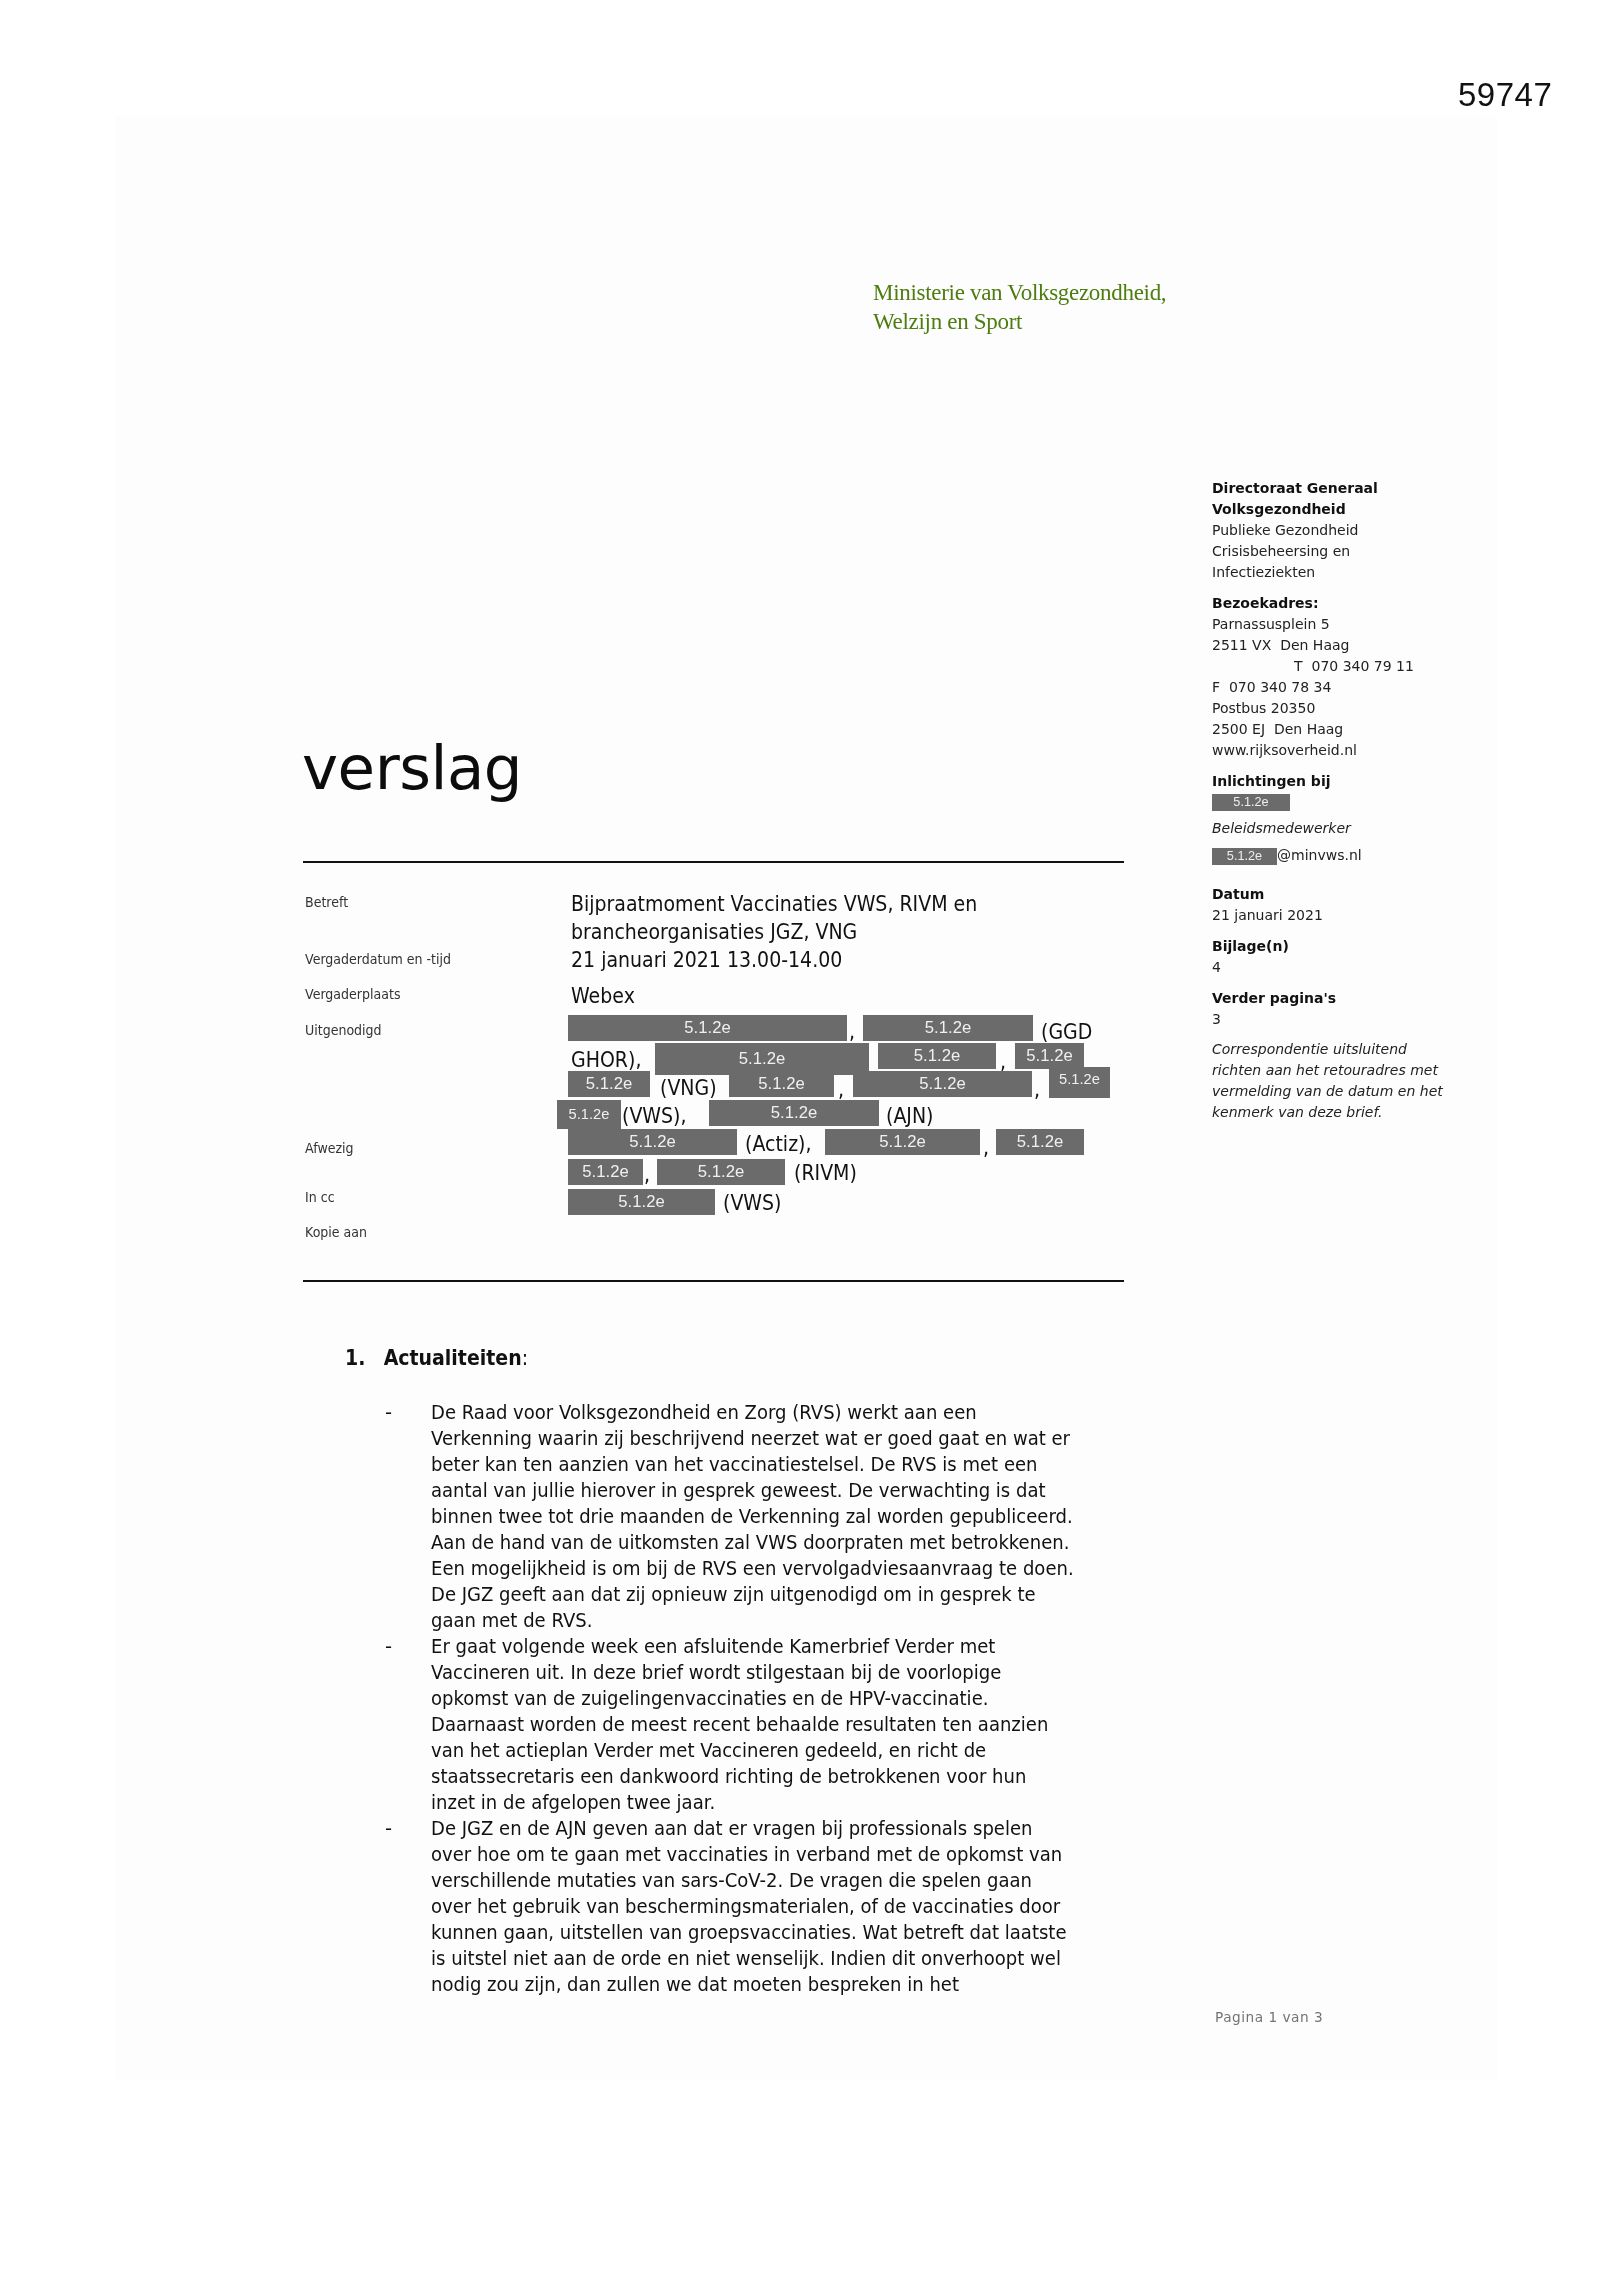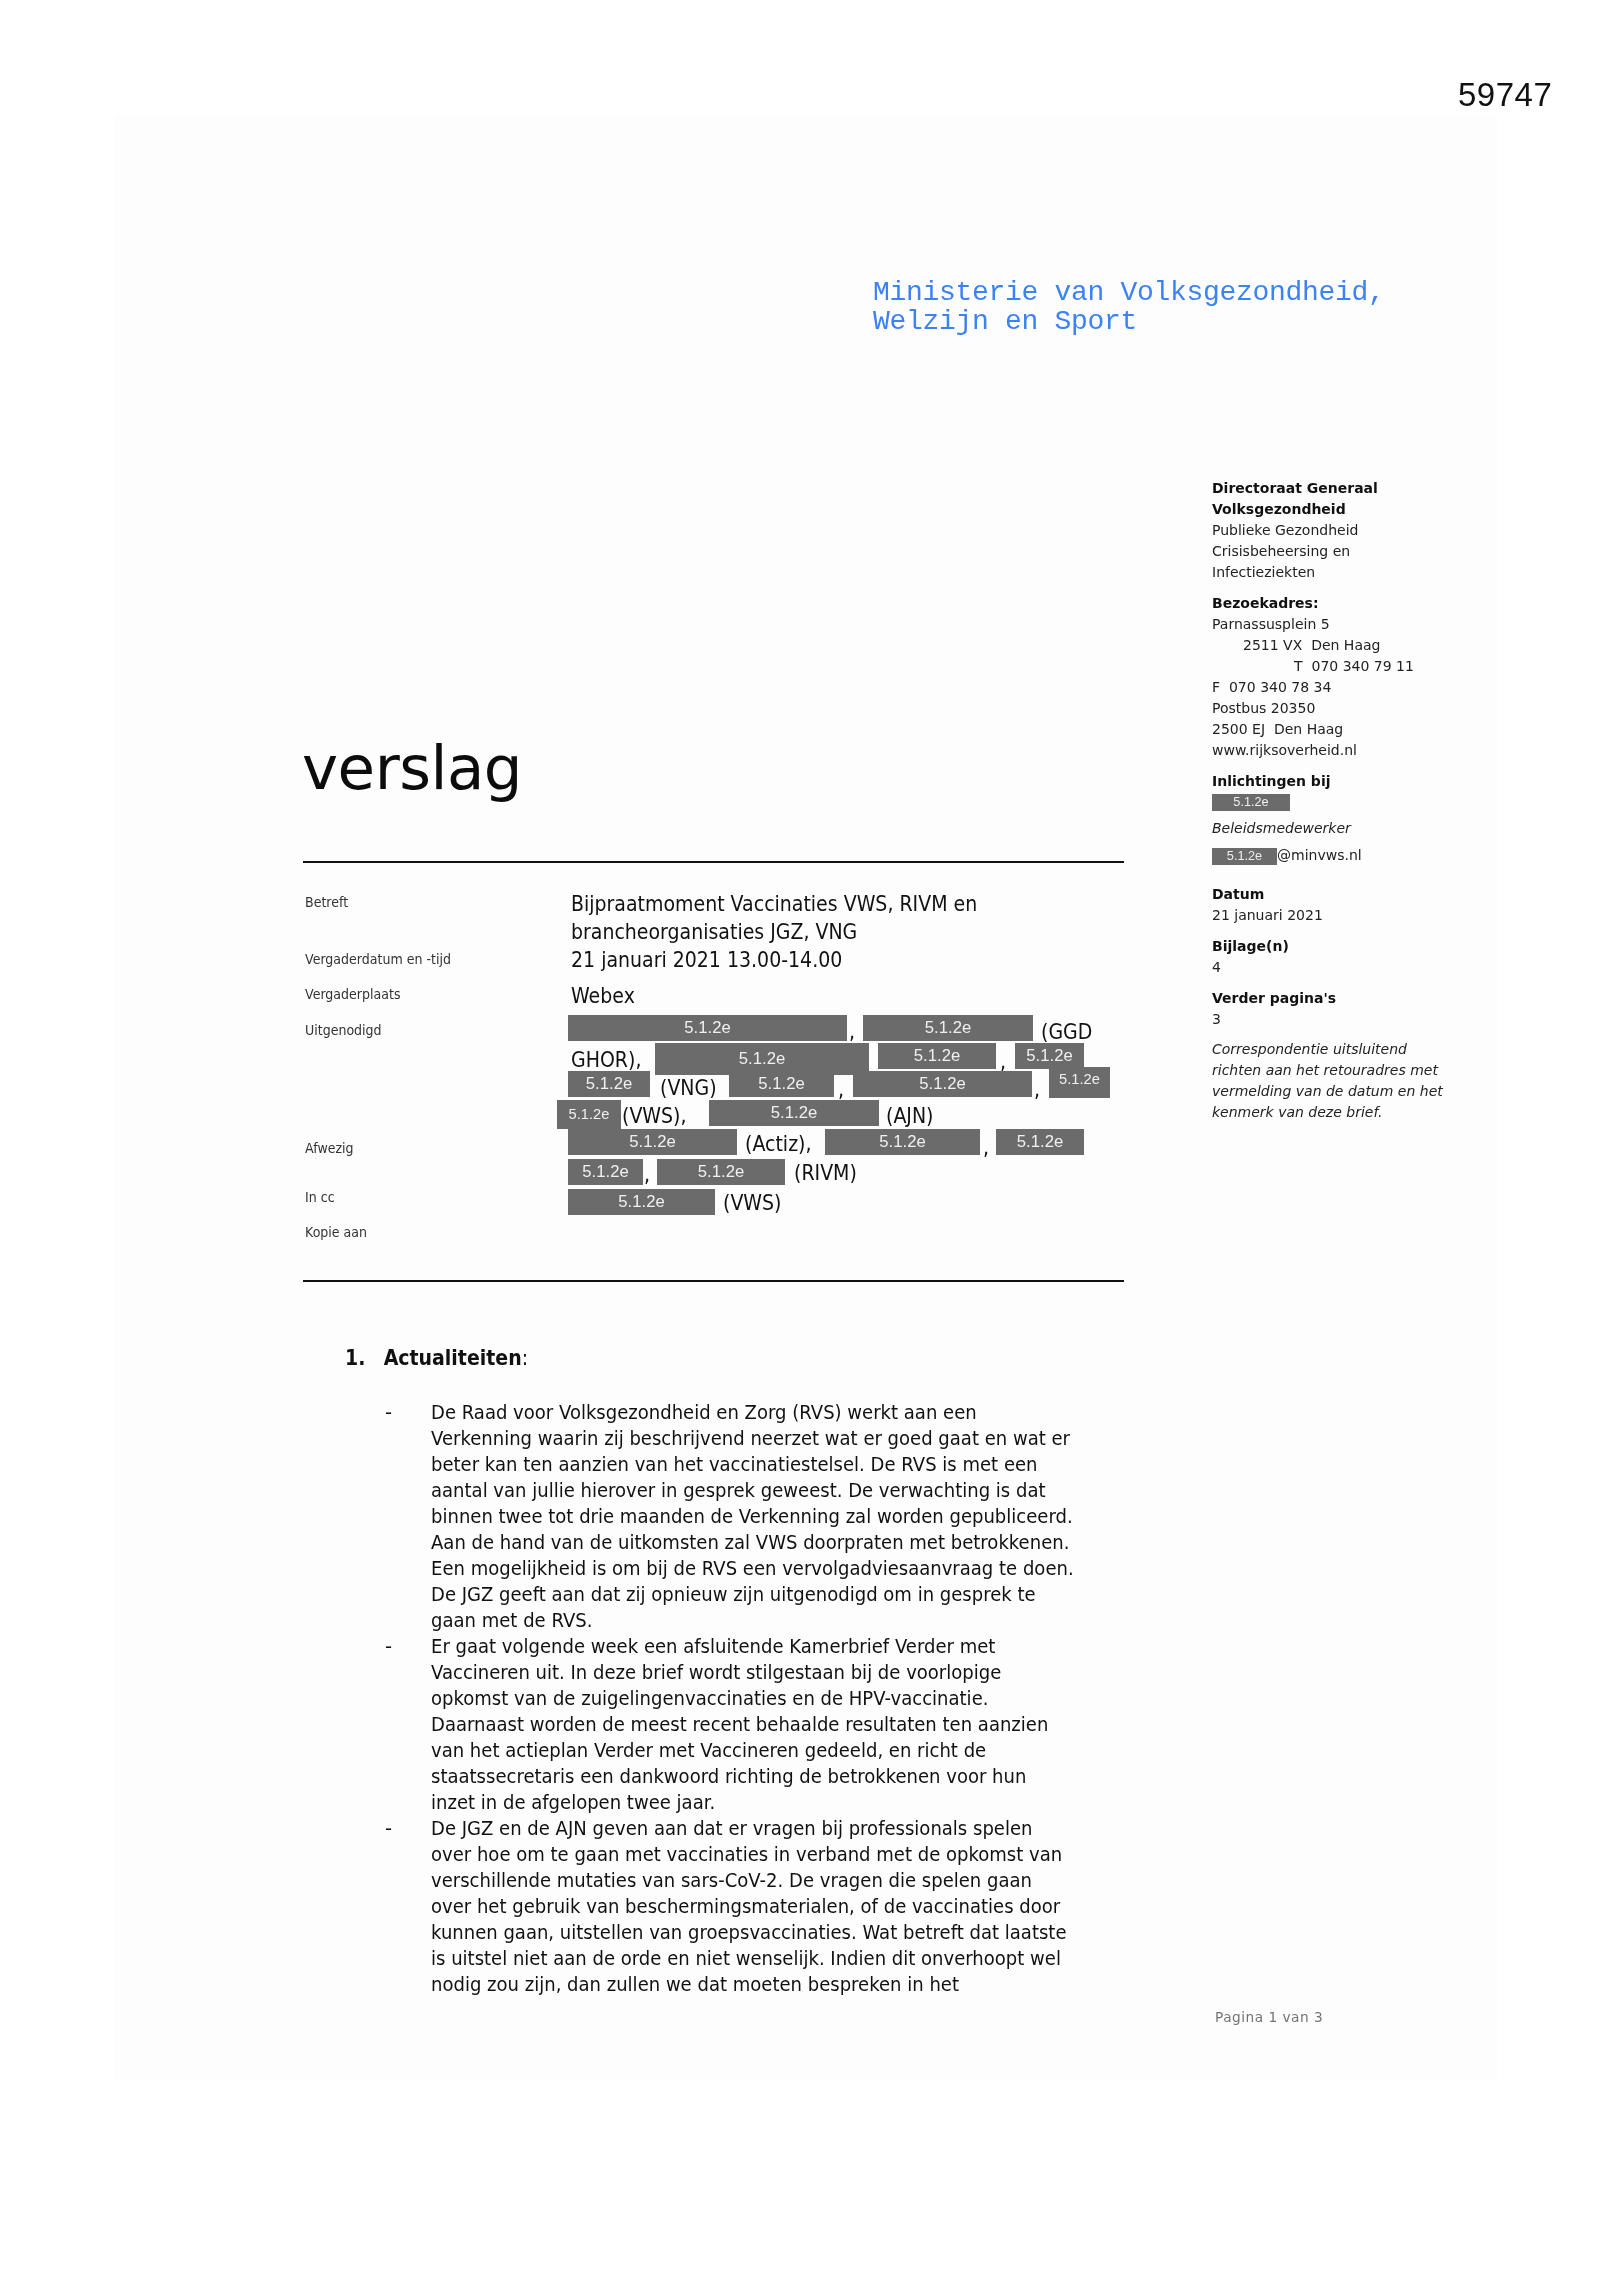--- a/index.html
+++ b/index.html
@@ -16,22 +16,22 @@
       left: 115px; top: 115px; width: 1382px; height: 1965px;
       background: #fdfdfd;
     }
     .doc-number {
       left: 1458px; top: 76px;
       font-family: "Liberation Sans", sans-serif;
       font-size: 33px; color: #111; letter-spacing: 0.5px; text-align: right;
     }
     .ministry {
       left: 873px; top: 278px;
-      font-family: Liberation Mono, monospace;
-      font-size: 28px; line-height: 29px; color: #3b82f6;
+      font-family: Liberation Serif, serif;
+      font-size: 23px; line-height: 29px; color: #4d7c0f;
       letter-spacing: -0.3px;
     }
     .title {
       left: 302px; top: 733px;
       font-family: "DejaVu Sans", sans-serif;
       font-size: 61px; line-height: 69px; color: #0c0c0c;
       letter-spacing: -0.5px;
     }
     .rule {
       left: 303px; width: 821px; height: 2px; background: #111;
@@ -172,21 +172,21 @@
 
 <div class="abs sidebar">
   <div class="b">Directoraat Generaal</div>
   <div class="b">Volksgezondheid</div>
   <div>Publieke Gezondheid</div>
   <div>Crisisbeheersing en</div>
   <div>Infectieziekten</div>
   <div class="gap"></div>
   <div class="b">Bezoekadres:</div>
   <div style="white-space:pre;">Parnassusplein 5</div>
-  <div style="white-space:pre;margin-left:31px;">2511 VX  Den Haag</div>
+  <div style="white-space:pre;">2511 VX  Den Haag</div>
   <div style="white-space:pre;text-align:center;">T  070 340 79 11</div>
   <div style="white-space:pre;">F  070 340 78 34</div>
   <div>Postbus 20350</div>
   <div style="white-space:pre;">2500 EJ  Den Haag</div>
   <div>www.rijksoverheid.nl</div>
   <div class="gap"></div>
   <div class="b">Inlichtingen bij</div>
   <div><span class="redact-inline" style="width:78px;">5.1.2e</span></div>
   <div class="gap" style="height:5.9px;"></div>
   <div class="i">Beleidsmedewerker</div>

